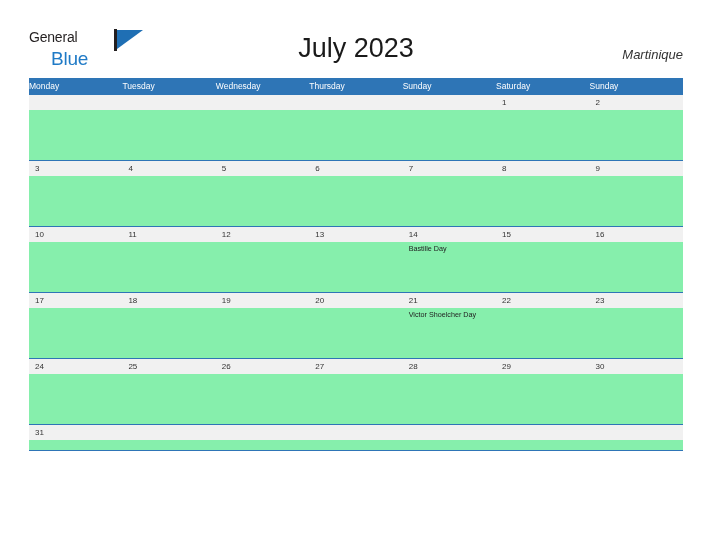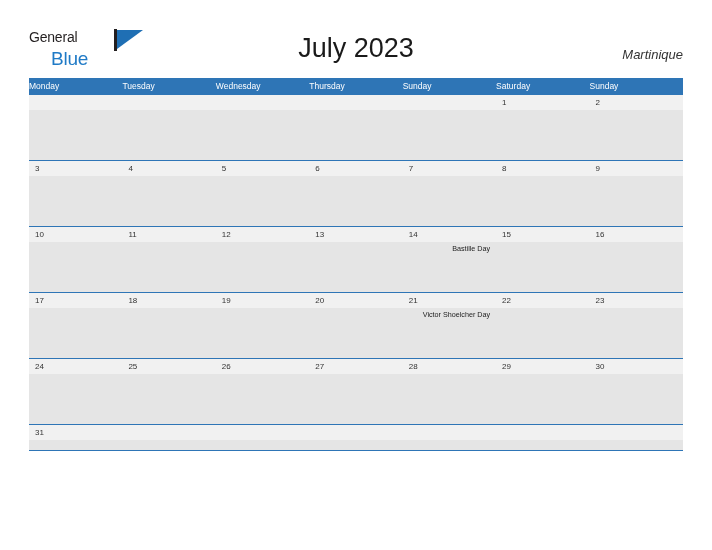--- a/index.html
+++ b/index.html
@@ -144,22 +144,21 @@
     color: #333333;
     padding-left: 6px;
     box-sizing: border-box;
     font-family: "Liberation Sans", sans-serif;
   }
 
   .body-band {
     display: flex;
     width: 654px;
     height: 50px;
-    background: #e5e5e5;
-    text-align: right;
+    background: #86efac;
   }
   .body-cell {
     flex: 0 0 93.43px;
     width: 93.43px;
     height: 50px;
     padding: 2px 6px 0 6px;
     box-sizing: border-box;
   }
   .event {
     font-size: 7.2px;

